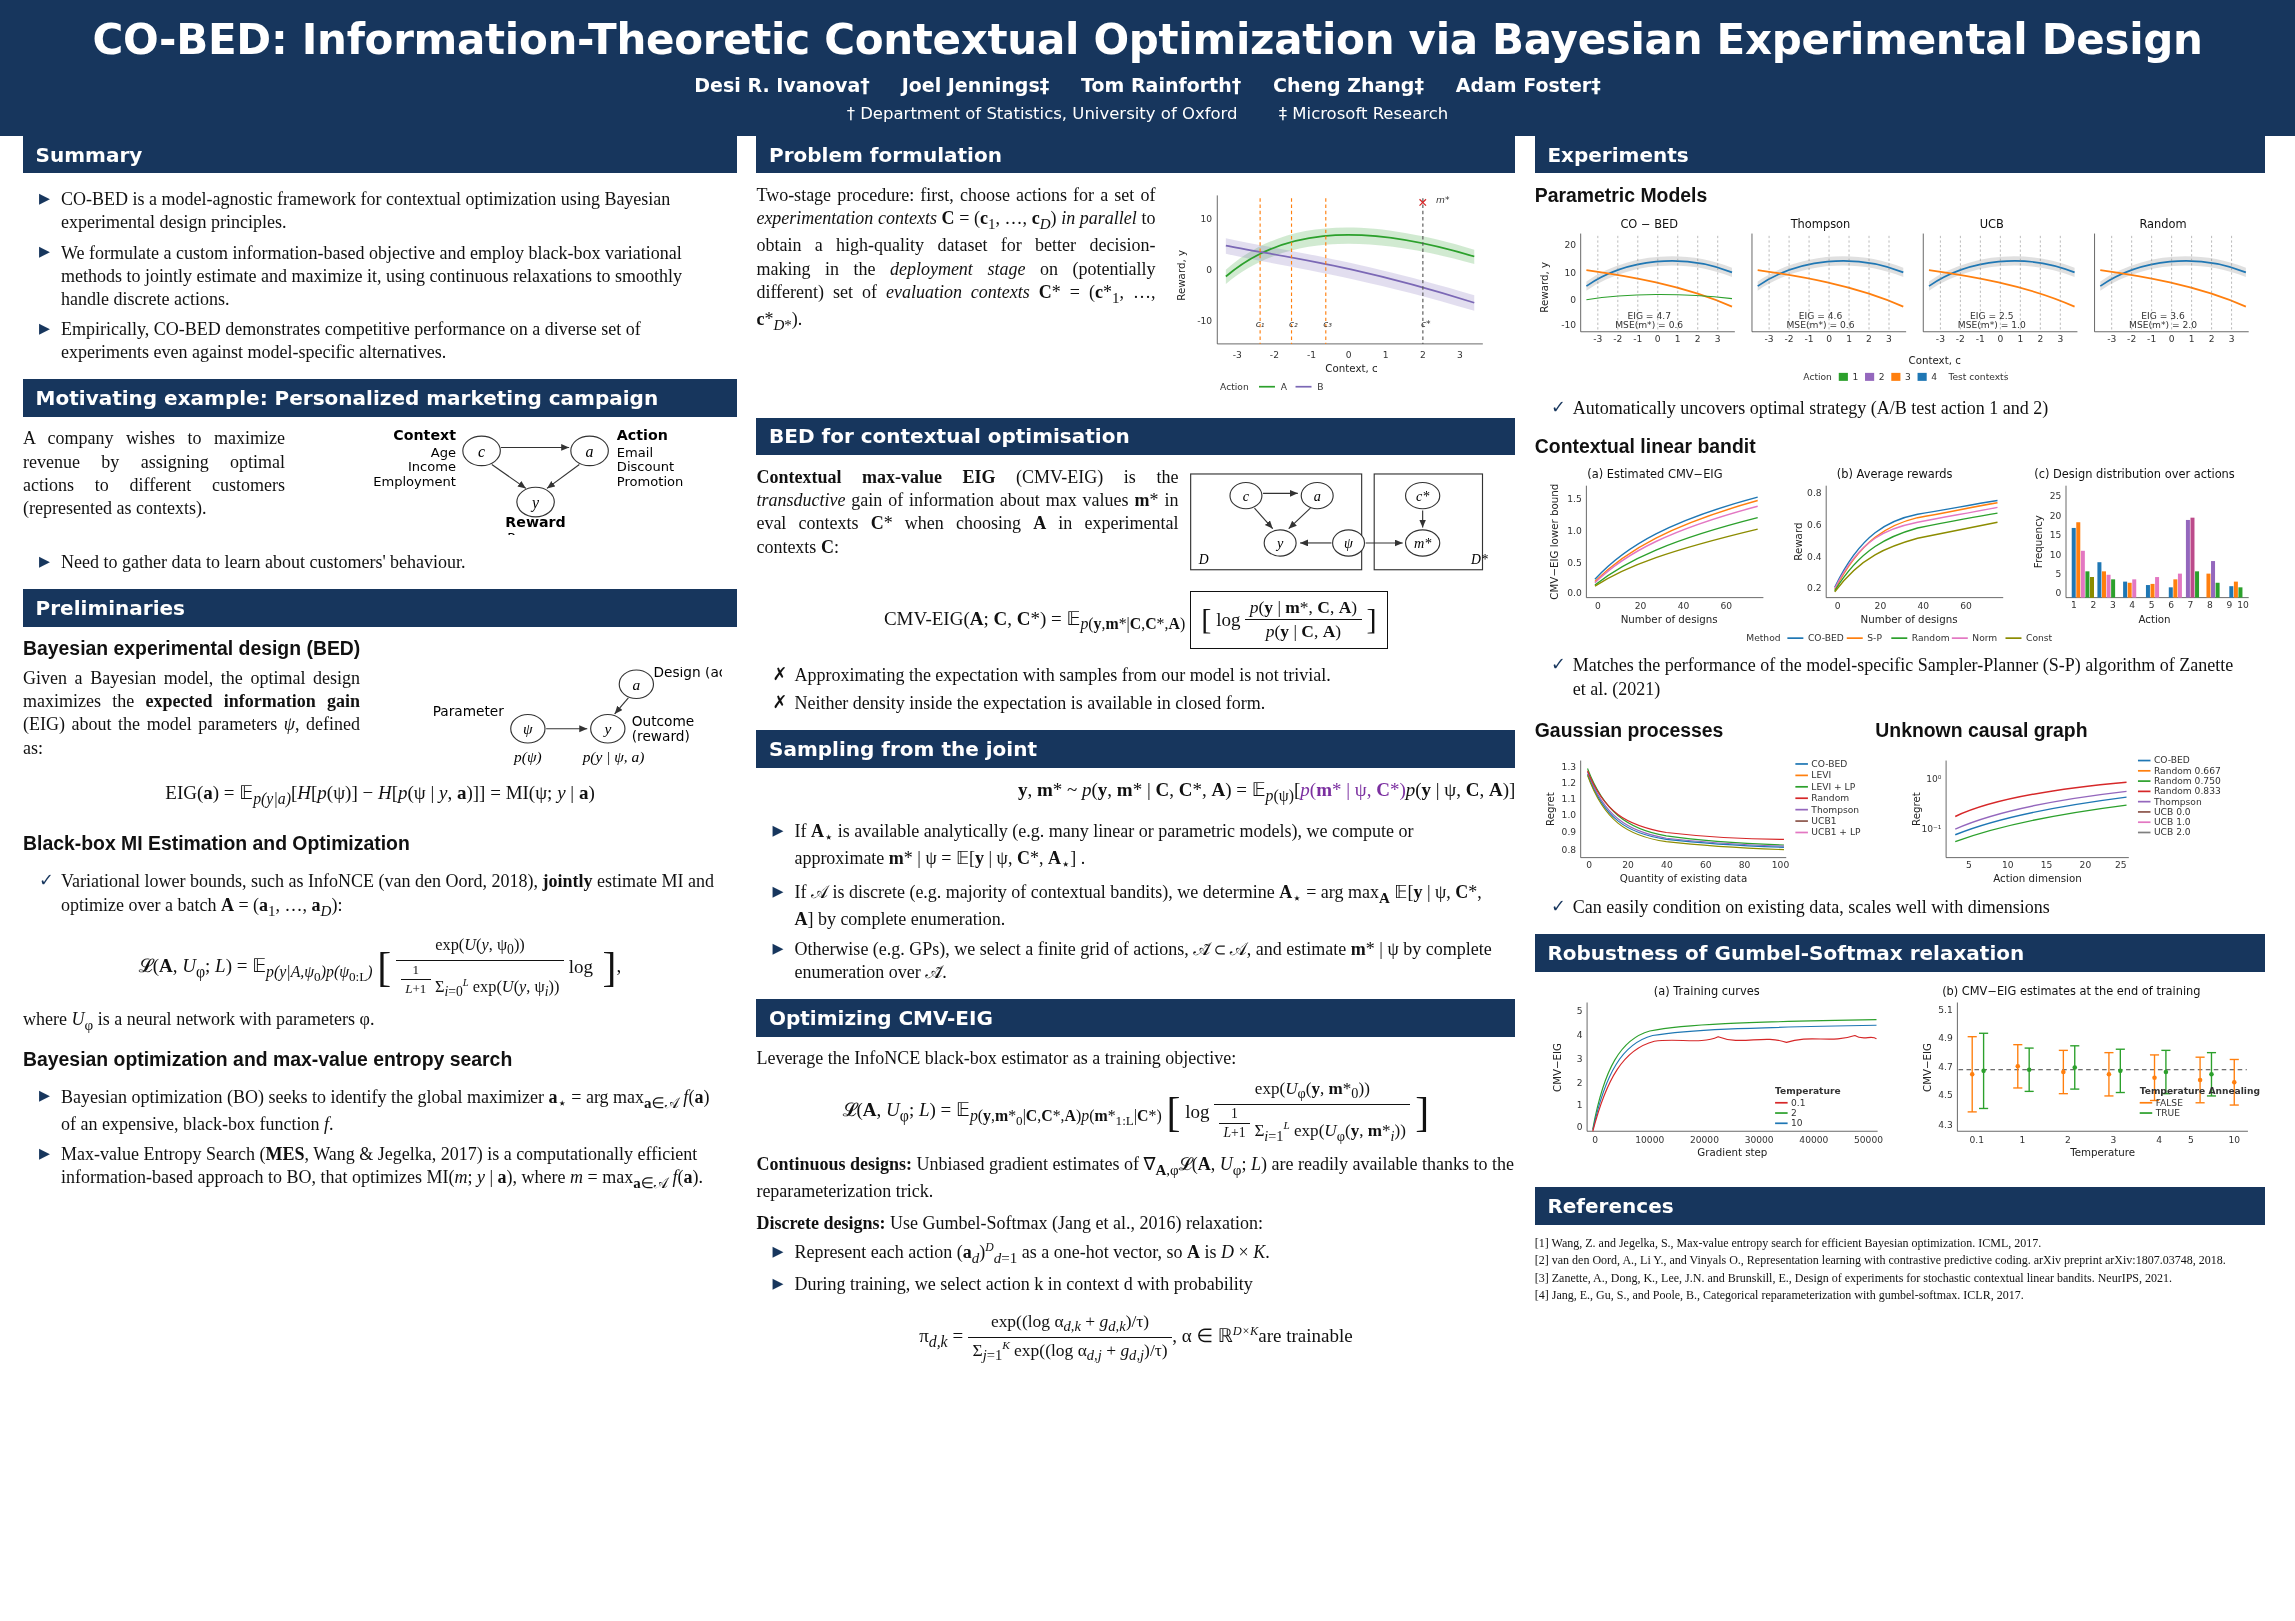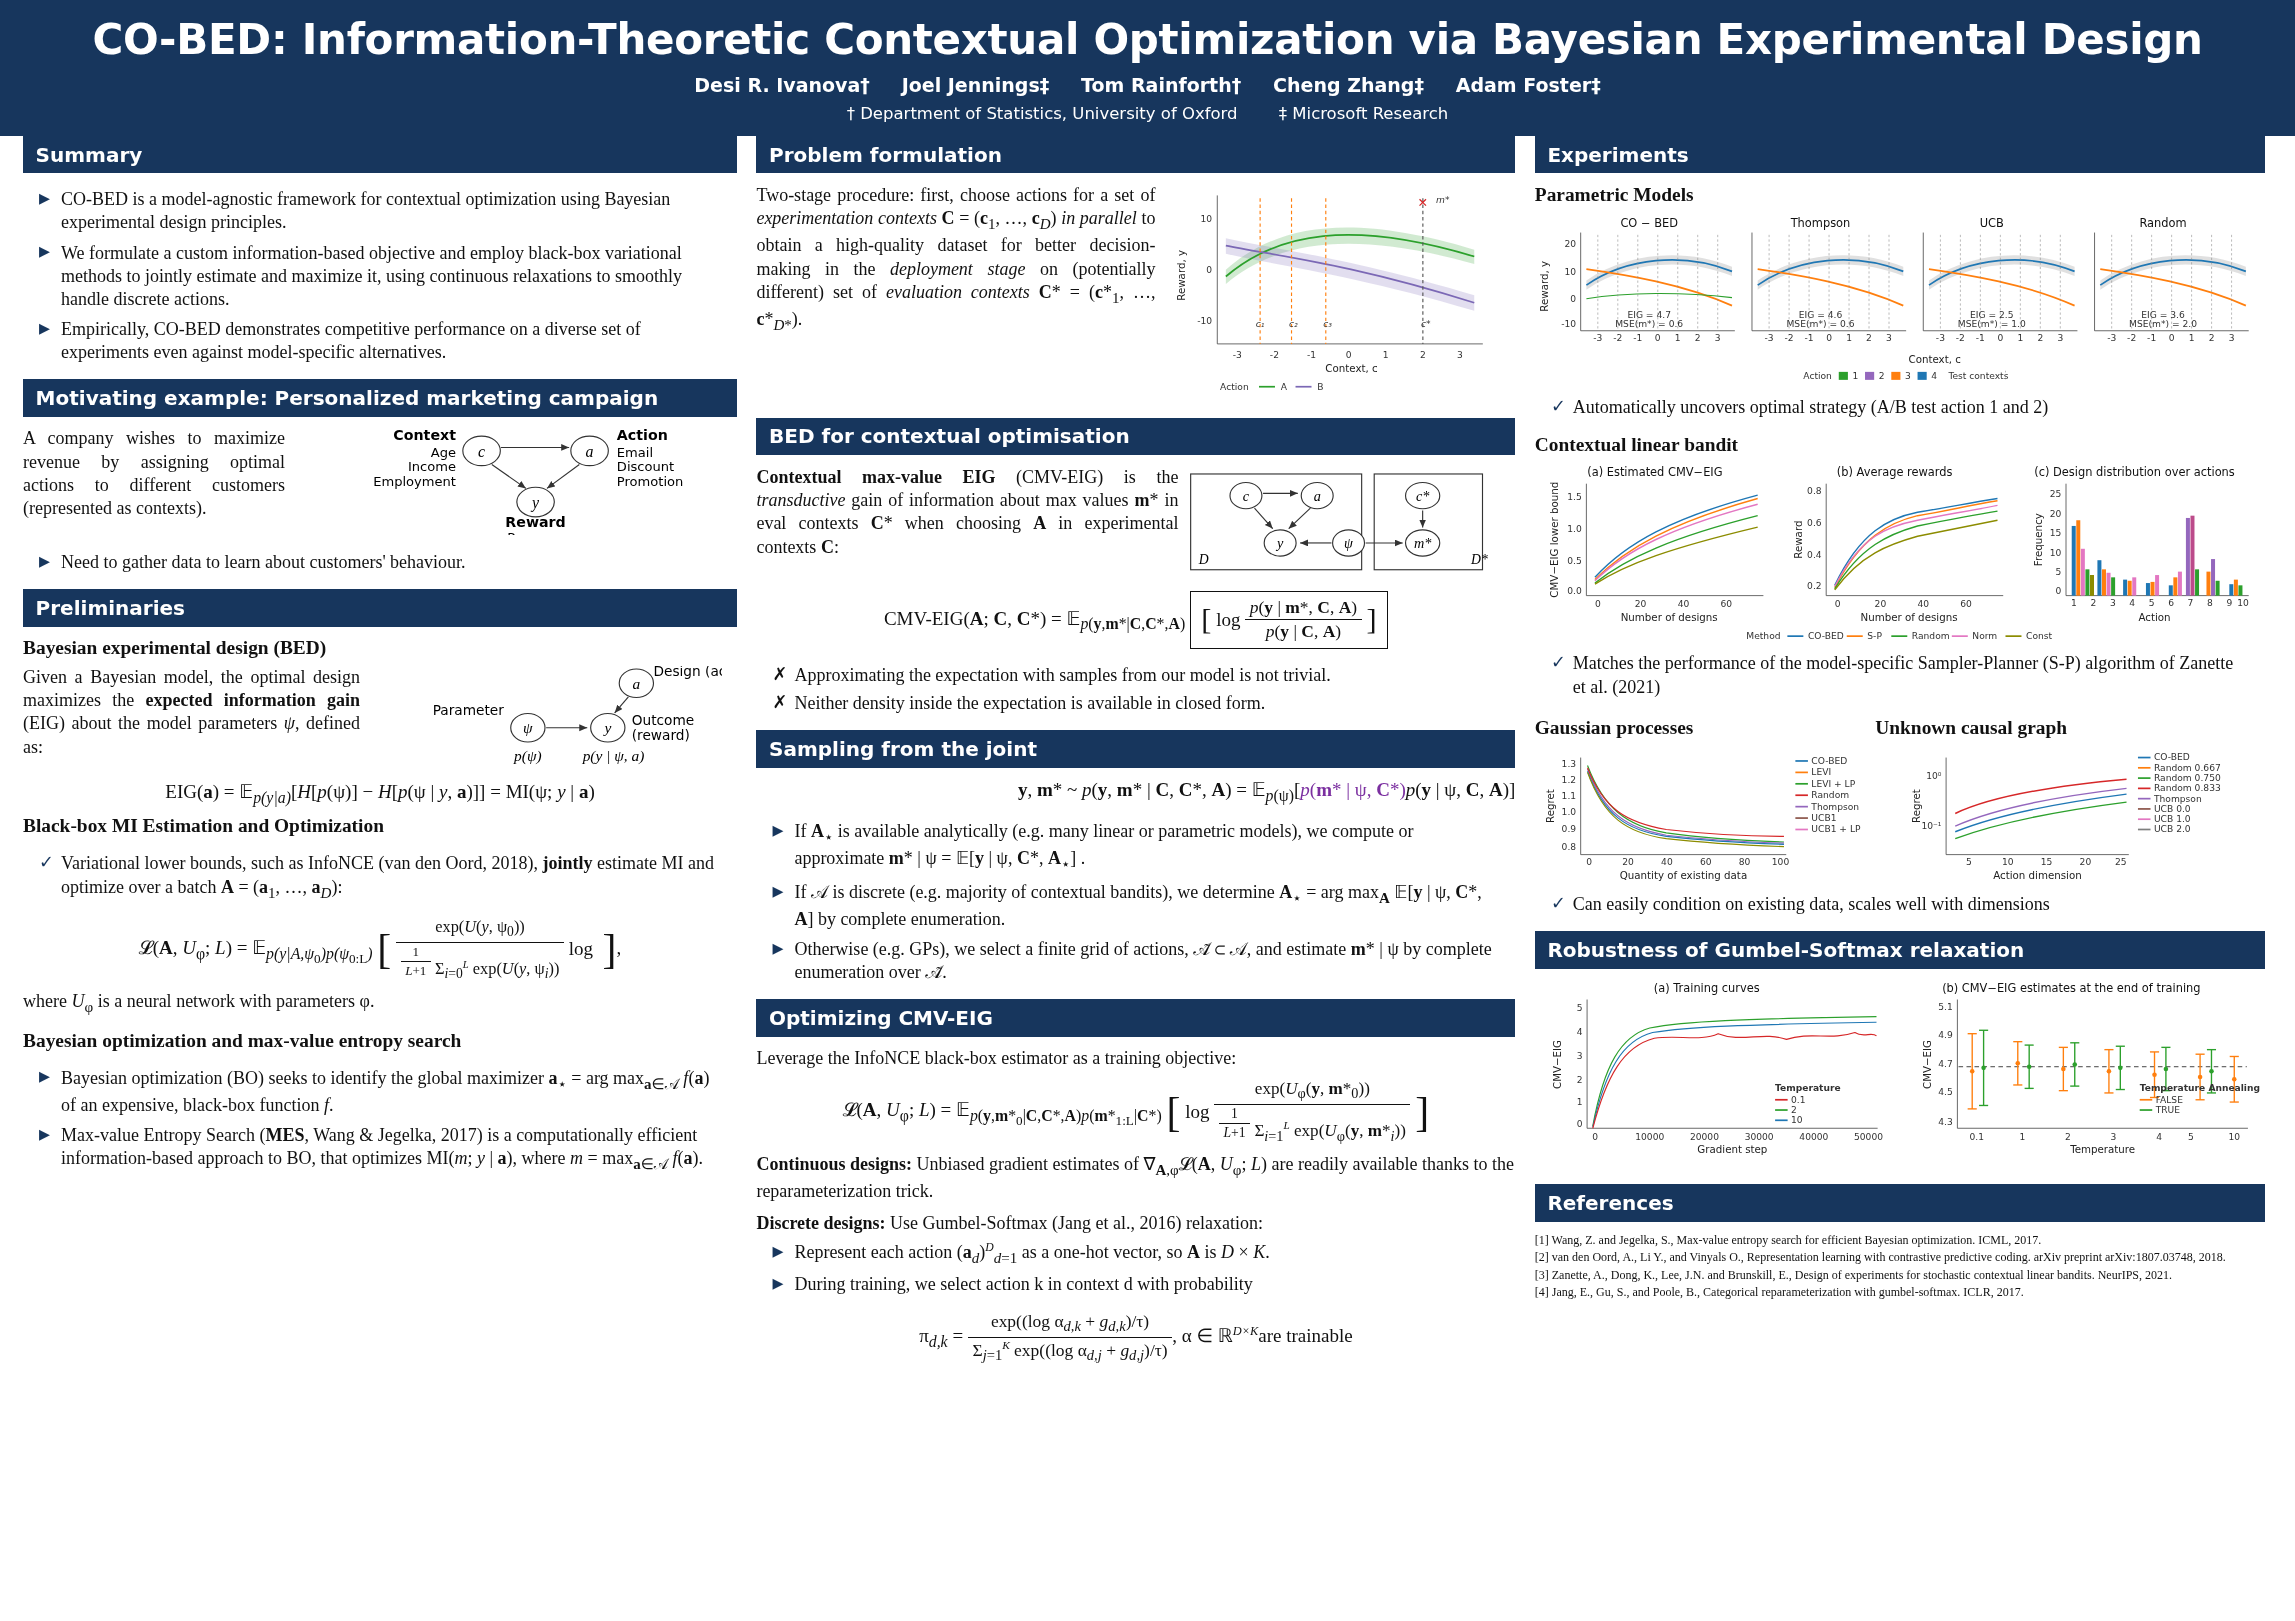--- a/index.html
+++ b/index.html
@@ -59,21 +59,21 @@
     font-weight: bold;
     font-size: 20px;
     padding: 6.8px 12.6px;
     margin: 0 0 10.3px 0;
   }
   .block { margin-bottom: 15px; }
 
   .txt { font-size: 18px; line-height: 1.30; }
   .txt.just { text-align: justify; }
   .sub {
-    font-family: Liberation Serif, serif;
+    font-family: Liberation Sans, sans-serif;
     font-weight: bold;
     font-size: 19.4px;
     margin: 3.4px 0 6.8px 0;
   }
 
   ul.bul { list-style: none; margin: 15px; padding: 0; }
   ul.bul li {
     position: relative;
     padding-left: 23px;
     margin-bottom: 7.4px;
@@ -214,21 +214,21 @@
               <text x="462" y="130" font-size="24" font-family="DejaVu Sans, sans-serif">(reward)</text>
               <text x="280" y="166" text-anchor="middle" font-size="27" font-family="Liberation Serif, serif" font-style="italic">p(ψ)</text>
               <text x="430" y="166" text-anchor="middle" font-size="27" font-family="Liberation Serif, serif" font-style="italic">p(y | ψ, a)</text>
             </svg>
           </div>
         </div>
         <div class="eq">
           EIG(<b>a</b>) = 𝔼<sub><i>p(y|a)</i></sub>[<i>H</i>[<i>p</i>(ψ)] − <i>H</i>[<i>p</i>(ψ | <i>y</i>, <b>a</b>)]] = MI(ψ; <i>y</i> | <b>a</b>)
         </div>
 
-        <div class="sub" style="margin-top:9px;">Black-box MI Estimation and Optimization</div>
+        <div class="sub" style="margin-top:25px;">Black-box MI Estimation and Optimization</div>
         <ul class="bul tight">
           <li class="chk">
             Variational lower bounds, such as InfoNCE (van den Oord, 2018), <b>jointly</b> estimate MI and optimize over a batch <b>A</b> = (<b>a</b><sub>1</sub>, …, <b>a</b><sub><i>D</i></sub>):
           </li>
         </ul>
         <div class="eq">
           𝓛(<b>A</b>, <i>U</i><sub>φ</sub>; <i>L</i>) = 𝔼<sub><i>p(y|A,ψ</i><sub>0</sub><i>)p(ψ</i><sub>0:L</sub><i>)</i></sub>
           <span class="brk">[</span>
           <span class="frac" style="font-size:0.86em;">
             <span class="num">exp(<i>U</i>(<i>y</i>, ψ<sub>0</sub>))</span>

